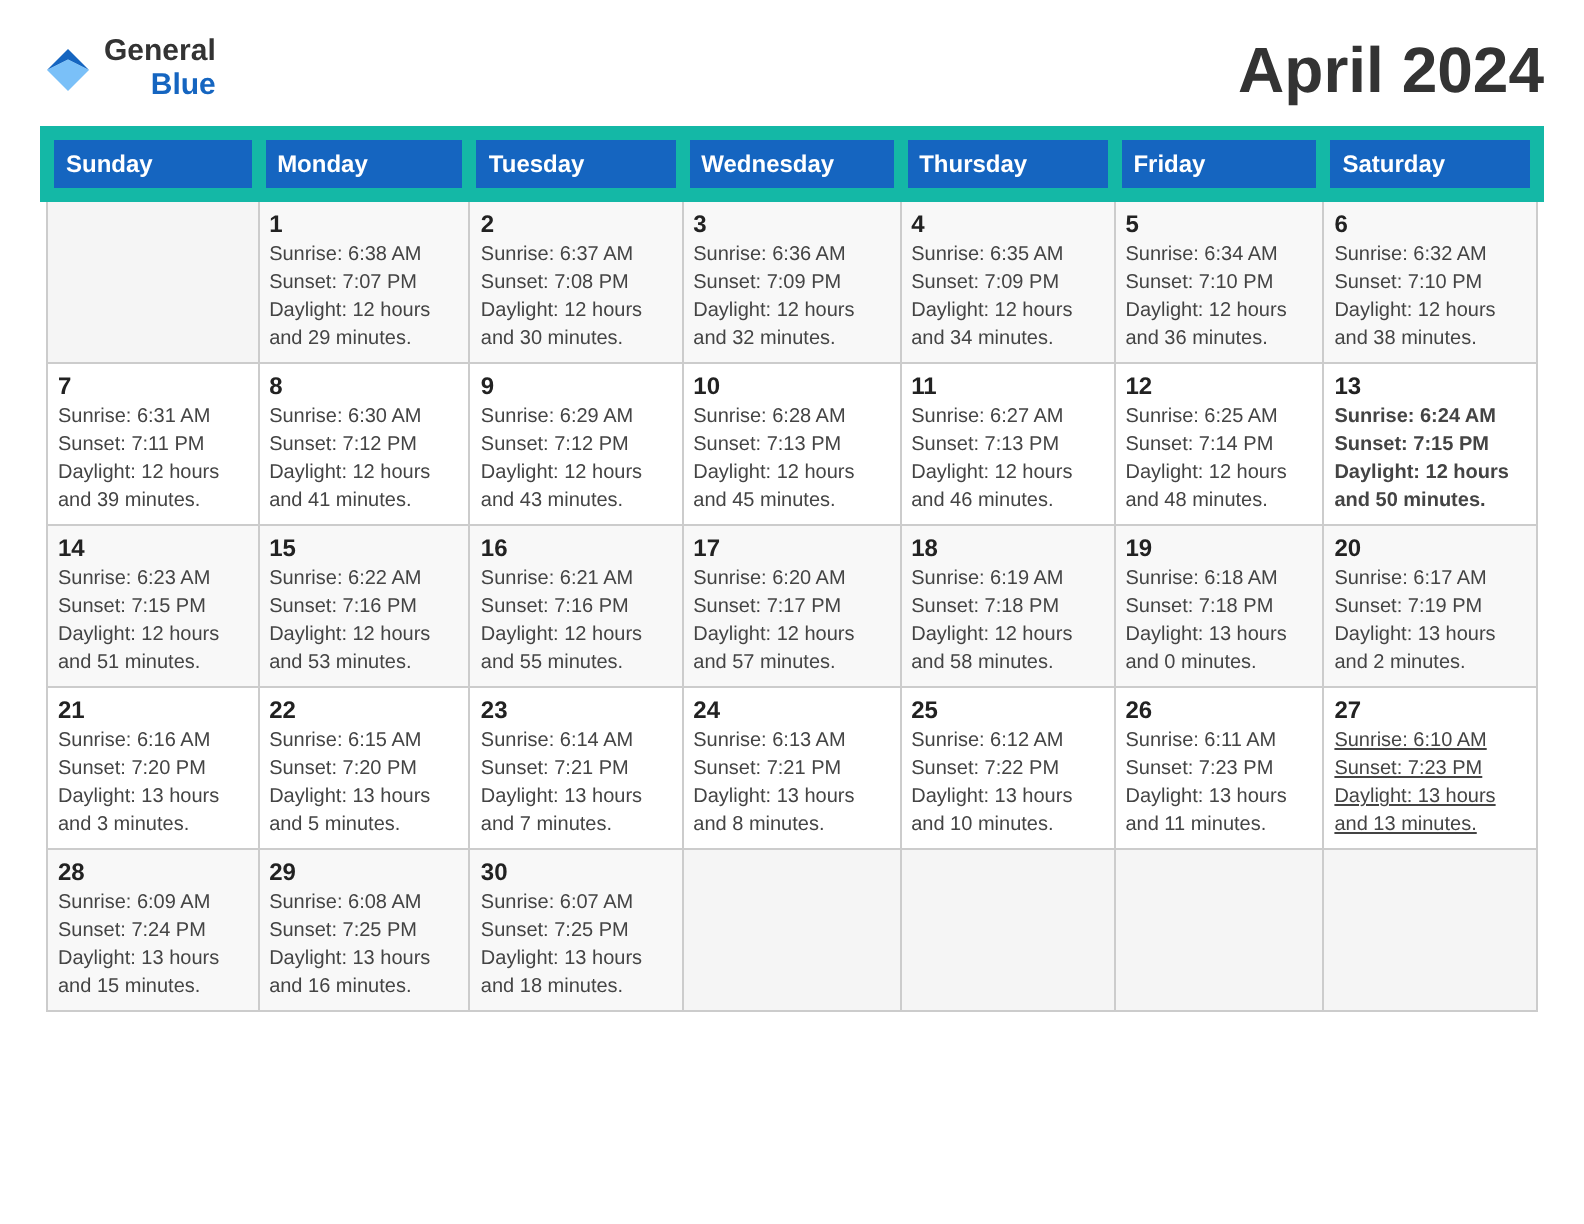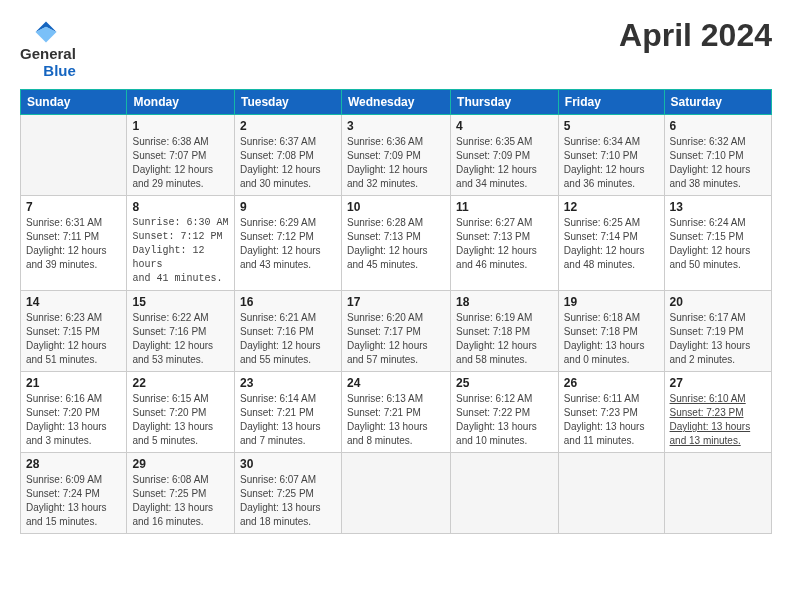--- a/index.html
+++ b/index.html
@@ -19,21 +19,20 @@
     .header {
       display: flex;
       justify-content: space-between;
       align-items: flex-start;
       margin-bottom: 10px;
     }
     .logo {
       display: flex;
       align-items: center;
       gap: 0;
-      flex-direction: column;
     }
     .logo-text {
       display: flex;
       flex-direction: column;
       line-height: 1.1;
     }
     .logo-general {
       font-size: 15px;
       font-weight: bold;
       color: #333;
@@ -68,21 +67,21 @@
       border-collapse: collapse;
       font-size: 10.5px;
     }
     .calendar thead th {
       background: #1565c0;
       color: white;
       padding: 5px 6px;
       text-align: left;
       font-size: 12px;
       font-weight: bold;
-      border: 1px solid #14b8a6;
+      border: 7px solid #14b8a6;
     }
     .calendar tbody td {
       border: 1px solid #ccc;
       vertical-align: top;
       padding: 4px 5px;
       width: 113px;
       height: 78px;
       background: white;
     }
     .calendar tbody tr:nth-child(odd) td {
@@ -188,21 +187,21 @@
         <tr>
           <td>
             <span class="day-num">7</span>
             <div class="day-info" style="white-space: pre-line;">Sunrise: 6:31 AM
 Sunset: 7:11 PM
 Daylight: 12 hours
 and 39 minutes.</div>
           </td>
           <td>
             <span class="day-num">8</span>
-            <div class="day-info" style="white-space: pre-line; font-family: Liberation Mono, monospace;">Sunrise: 6:30 AM
+            <div class="day-info" style="white-space: pre-line;">Sunrise: 6:30 AM
 Sunset: 7:12 PM
 Daylight: 12 hours
 and 41 minutes.</div>
           </td>
           <td>
             <span class="day-num">9</span>
             <div class="day-info" style="white-space: pre-line;">Sunrise: 6:29 AM
 Sunset: 7:12 PM
 Daylight: 12 hours
 and 43 minutes.</div>
@@ -223,21 +222,21 @@
           </td>
           <td>
             <span class="day-num">12</span>
             <div class="day-info" style="white-space: pre-line;">Sunrise: 6:25 AM
 Sunset: 7:14 PM
 Daylight: 12 hours
 and 48 minutes.</div>
           </td>
           <td>
             <span class="day-num">13</span>
-            <div class="day-info" style="white-space: pre-line;">Sunrise: 6:24 AM
+            <div class="day-info" style="white-space: pre-line; font-weight: bold;">Sunrise: 6:24 AM
 Sunset: 7:15 PM
 Daylight: 12 hours
 and 50 minutes.</div>
           </td>
         </tr>
         <tr>
           <td>
             <span class="day-num">14</span>
             <div class="day-info" style="white-space: pre-line;">Sunrise: 6:23 AM
 Sunset: 7:15 PM

